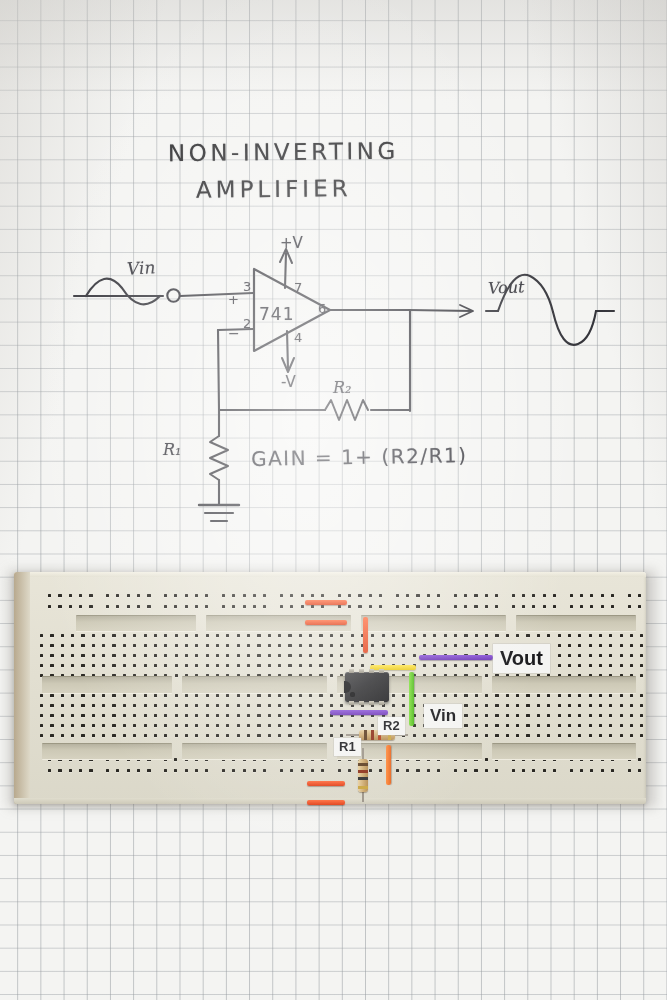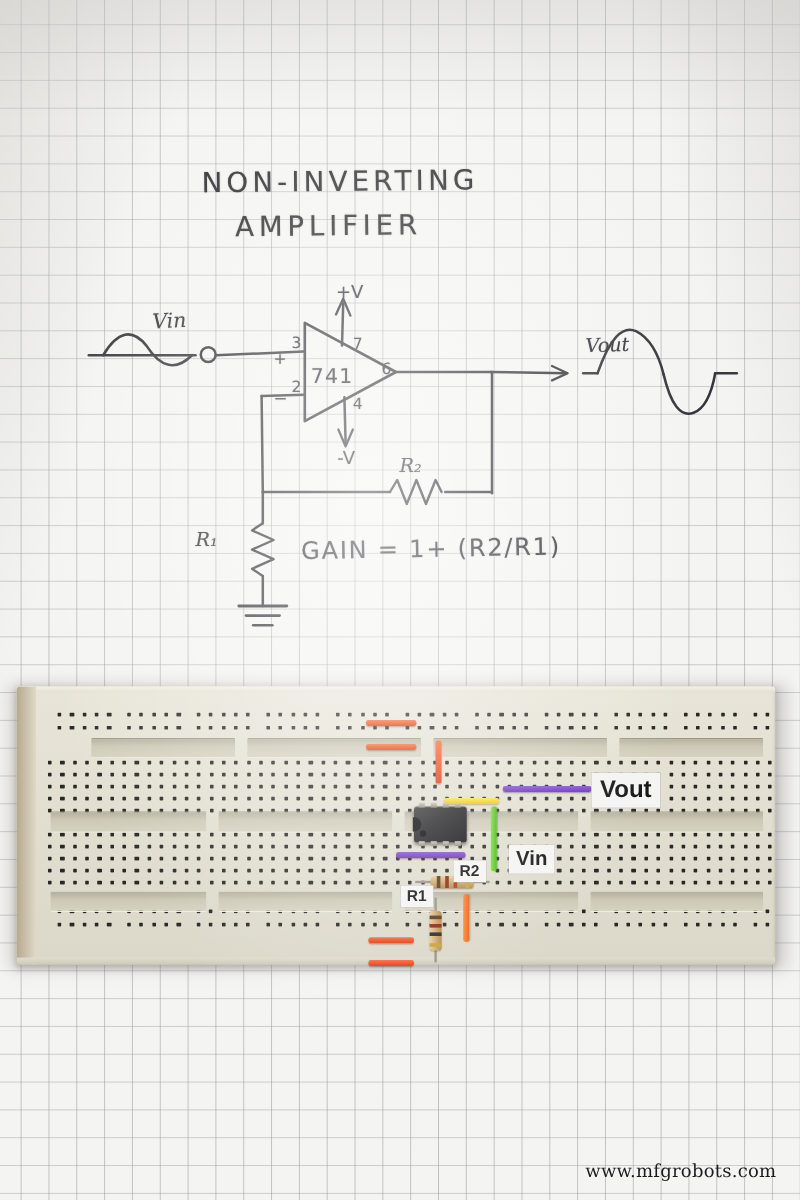--- a/index.html
+++ b/index.html
@@ -1116,14 +1116,13 @@
     </div>
   </div>
 
   <div class="chip" id="chip-vout">Vout</div>
   <div class="chip" id="chip-vin">Vin</div>
   <div class="chip" id="chip-r2">R2</div>
   <div class="chip" id="chip-r1">R1</div>
 
   <div class="paper-shade"></div>
 
-  <div class="watermark">www.mfgrobots.com</div>
 </div>
 
 </body></html>

